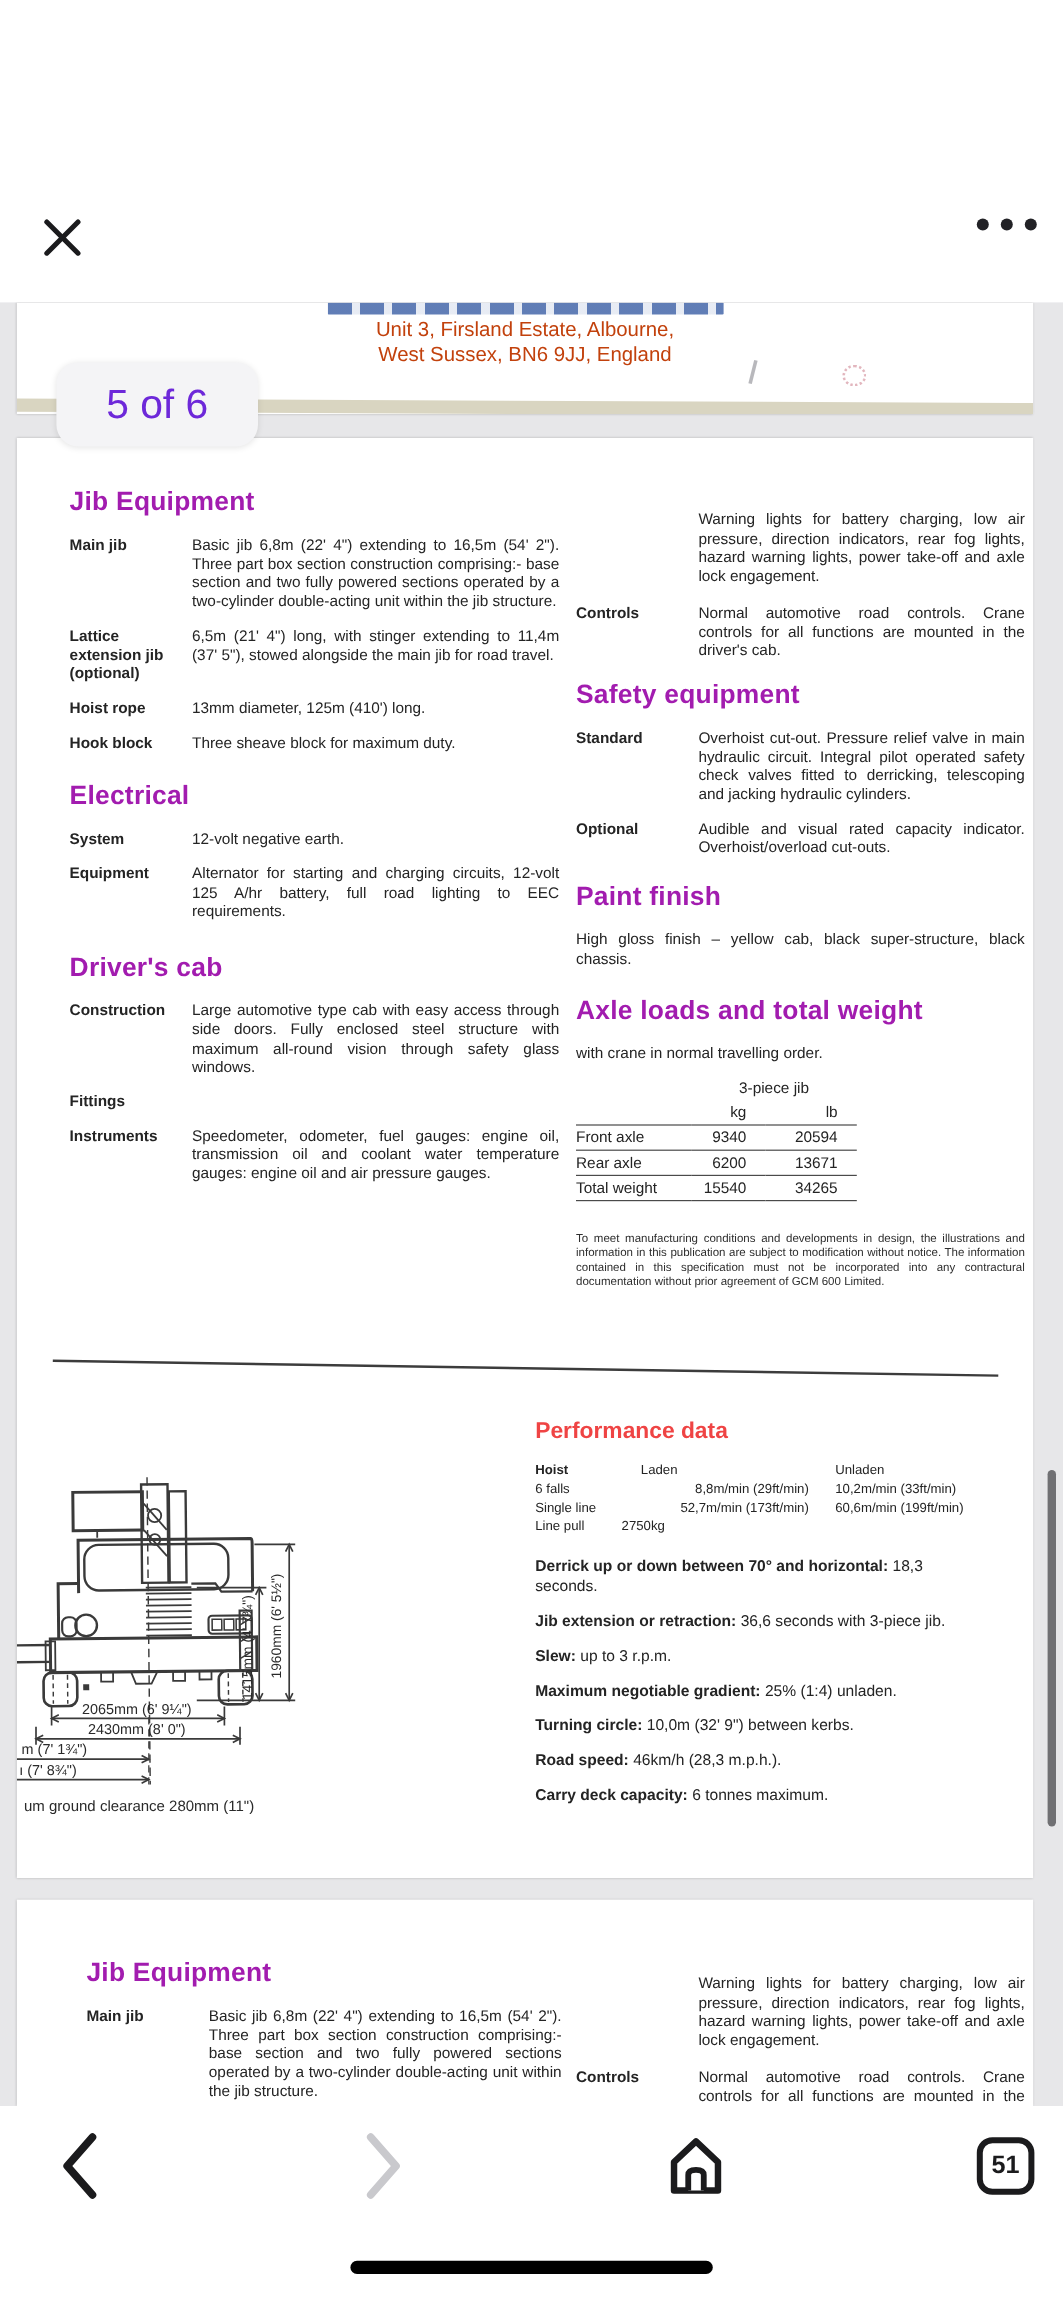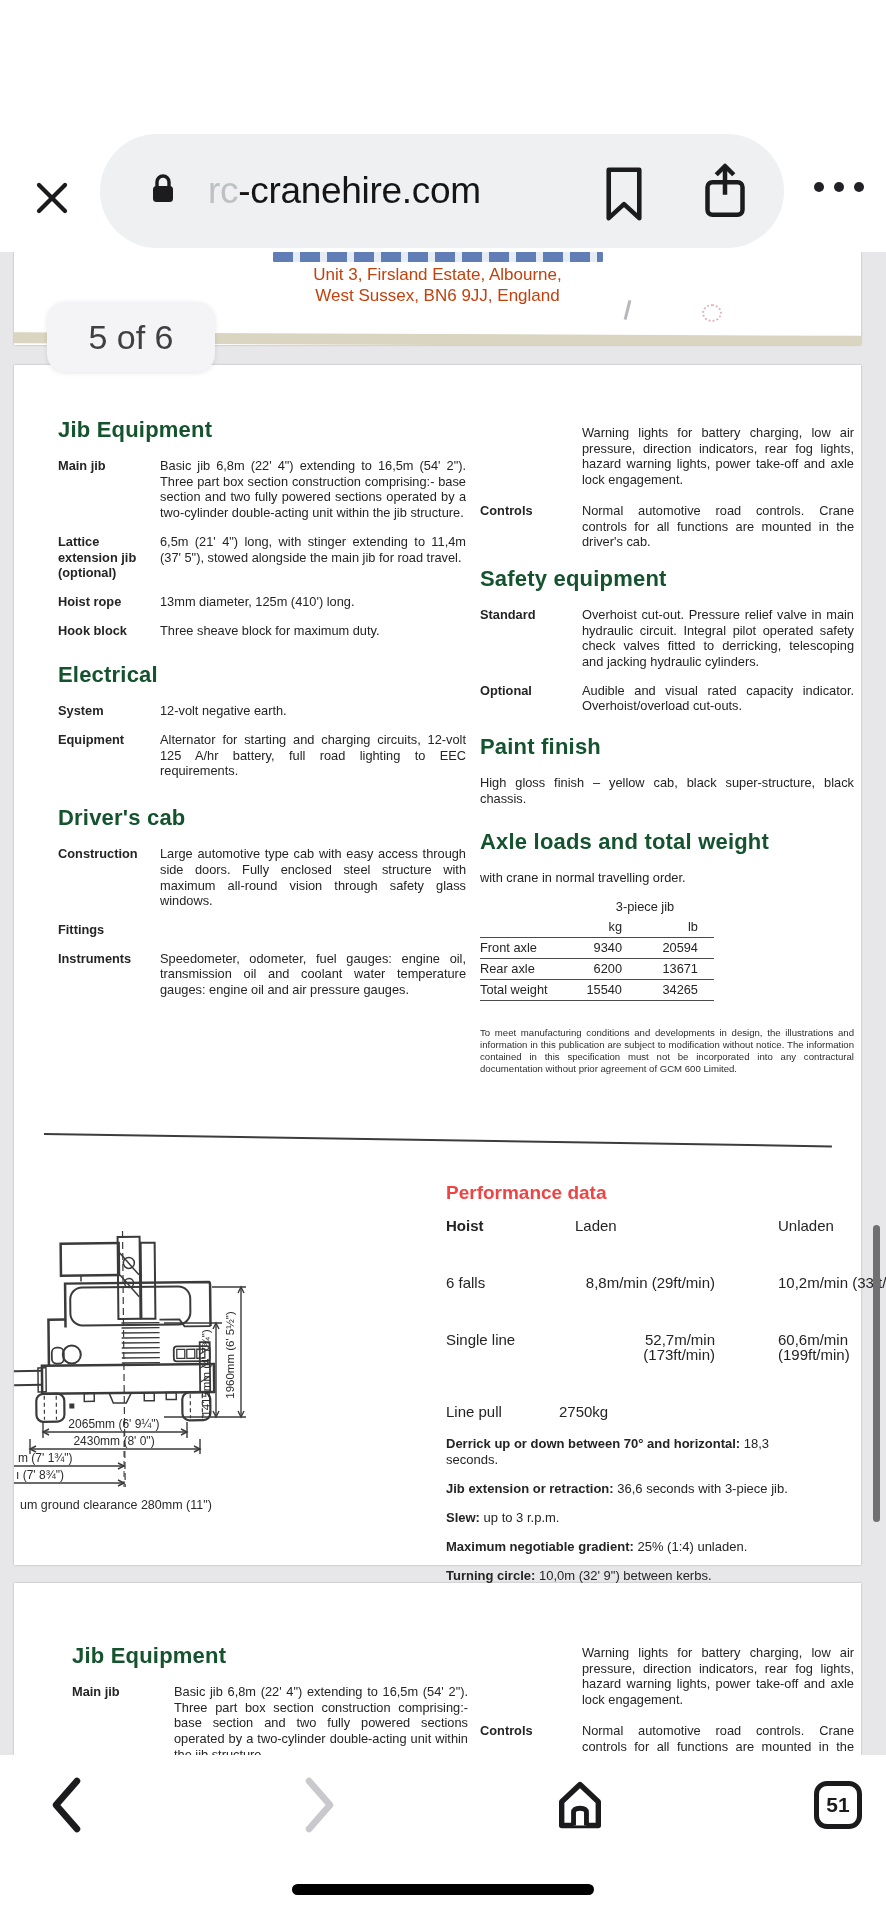--- a/index.html
+++ b/index.html
@@ -36,47 +36,47 @@
   .page{position:absolute;background:#fff;box-shadow:0 0 2px rgba(0,0,0,.25);}
   .prev-page{left:14px;top:0;width:847px;height:93px;overflow:hidden;}
   .blue-clip{position:absolute;left:50%;transform:translateX(-50%);top:0;width:330px;height:10px;
     background:repeating-linear-gradient(90deg,#4f6fae 0 20px,rgba(79,111,174,.15) 20px 27px);opacity:.9;border-radius:1px;}
   .addr{position:absolute;left:0;width:100%;text-align:center;font-size:17px;line-height:22px;color:#c2410c;}
   .addr1{top:12px;} .addr2{top:33px;}
   .tan-strip{position:absolute;left:0;bottom:0;width:100%;height:11px;background:#d9d5c1;transform:rotate(.25deg);}
   .mark-bracket{position:absolute;left:612px;top:48px;width:3px;height:20px;background:#9a9aa0;transform:rotate(14deg);opacity:.7;}
   .mark-red{position:absolute;left:688px;top:52px;width:20px;height:18px;border:2px dotted #c06070;border-radius:50%;opacity:.45;}
   .page-badge{position:absolute;left:47px;top:50px;width:168px;height:70px;background:#f4f4f6;border-radius:18px;
-    color:#404040;font-size:34px;display:flex;align-items:center;justify-content:center;box-shadow:0 1px 5px rgba(0,0,0,.10);z-index:5;}
+    color:#6d28d9;font-size:34px;display:flex;align-items:center;justify-content:center;box-shadow:0 1px 5px rgba(0,0,0,.10);z-index:5;}
   .page5{left:14px;top:113px;width:847px;height:1200px;}
   .page6{left:14px;top:1331px;width:847px;height:172px;overflow:hidden;}
   .scrollbar{position:absolute;right:6px;top:973px;width:7px;height:297px;background:#707073;border-radius:4px;z-index:6;}
   
   .doc-col{position:absolute;color:#242424;}
   .col-left{left:44px;top:36px;width:408px;}
   .col-right{left:466px;top:60px;width:374px;}
-  .h-doc{font-size:22px;font-weight:700;margin:16px 0 15px;color:#14532d;letter-spacing:.2px;}
+  .h-doc{font-size:22px;font-weight:700;margin:4px 0 15px;color:#a21caf;letter-spacing:.2px;}
   .mt1{margin-top:24px;} .mt2{margin-top:26px;} .mt3{margin-top:16px;} .mt4{margin-top:20px;} .mt5{margin-top:22px;}
   .srow{display:flex;margin:0 0 13px;font-size:12.8px;line-height:15.7px;}
   .lab{flex:0 0 102px;font-weight:700;padding-right:8px;}
   .val{flex:1;text-align:justify;}
   .cont-para{margin:0 0 15px 102px;text-align:justify;font-size:12.8px;line-height:15.7px;}
   .body-para{margin:10px 0 0;font-size:12.8px;line-height:16px;text-align:justify;}
   .subtitle{margin:10px 0 0;font-size:12.8px;}
   .ax{display:grid;grid-template-columns:96px 62px 76px;font-size:12.8px;line-height:20px;margin-top:12px;width:234px;}
   .ax .group{grid-column:2/4;text-align:center;}
   .ax .num{text-align:right;padding-right:16px;}
   .ax .bt{border-top:1.4px solid #4a4a4a;}
   .ax .bb{border-bottom:1.4px solid #4a4a4a;}
   .disclaimer{margin-top:26px;font-size:9.6px;line-height:11.9px;text-align:justify;color:#2e2e2e;}
   .divider{position:absolute;left:30px;top:768px;width:788px;border-top:2px solid #3c3c3c;transform:rotate(.9deg);transform-origin:left center;}
   
   .perf{position:absolute;left:432px;top:817px;width:394px;color:#242424;}
   .h-perf{font-size:19px;font-weight:700;margin:0 0 14px;color:#ef4444;}
-  .hoist{display:grid;grid-template-columns:88px 162px 144px;font-size:15px;line-height:15.8px;gap:41px;}
+  .hoist{display:grid;grid-template-columns:88px 162px 144px;font-size:11px;line-height:15.8px;}
   .hoist .hb{font-weight:700;}
   .hoist .hr{text-align:right;padding-right:22px;}
   .hoist .out{margin-left:-16px;}
   .perf-items{margin-top:16px;}
   .pitem{font-size:13px;line-height:16.5px;margin:0 0 12.5px;}
   .pitem b{font-weight:700;text-align:right;}
   .narrow{width:336px;}
   
   .diagram{position:absolute;left:0;top:858px;}
   .diagram text{font-family:"Liberation Sans",sans-serif;fill:#2a2a2a;}
@@ -93,41 +93,20 @@
 
 <div class="screen">
 
 
   <div class="url-row">
     <div class="close-btn">
       <svg width="36" height="36" viewBox="0 0 36 36">
         <line x1="5" y1="5" x2="31" y2="31" stroke="#1b1b1d" stroke-width="4.2" stroke-linecap="round"></line>
         <line x1="31" y1="5" x2="5" y2="31" stroke="#1b1b1d" stroke-width="4.2" stroke-linecap="round"></line>
       </svg>
-    </div>
-    <div class="url-capsule">
-      <span class="lock">
-        <svg width="26" height="30" viewBox="0 0 26 30">
-          <path d="M7 13 V8 A6 6 0 0 1 19 8 V13" fill="none" stroke="#1c1c1e" stroke-width="3.4"></path>
-          <rect x="3" y="12" width="20" height="16" rx="3.5" fill="#1c1c1e"></rect>
-        </svg>
-      </span>
-      <span class="url-text"><span class="faded">rc</span><span>-cranehire.com</span></span>
-      <span class="bookmark-btn">
-        <svg width="46" height="56" viewBox="0 0 34 44">
-          <path d="M5 3 H29 V41 L17 30 L5 41 Z" fill="none" stroke="#1c1c1e" stroke-width="3.6" stroke-linejoin="round"></path>
-        </svg>
-      </span>
-      <span class="share-btn">
-        <svg width="50" height="58" viewBox="0 0 40 46">
-          <rect x="6" y="16" width="28" height="26" rx="4" fill="none" stroke="#1c1c1e" stroke-width="3.6"></rect>
-          <line x1="20" y1="4" x2="20" y2="26" stroke="#1c1c1e" stroke-width="3.6"></line>
-          <path d="M13 10 L20 3 L27 10" fill="none" stroke="#1c1c1e" stroke-width="3.6" stroke-linejoin="round"></path>
-        </svg>
-      </span>
     </div>
     <div class="more-btn">
       <i></i>
         <i></i>
         <i></i>
     </div>
   </div>
 
   <div class="content">
 

